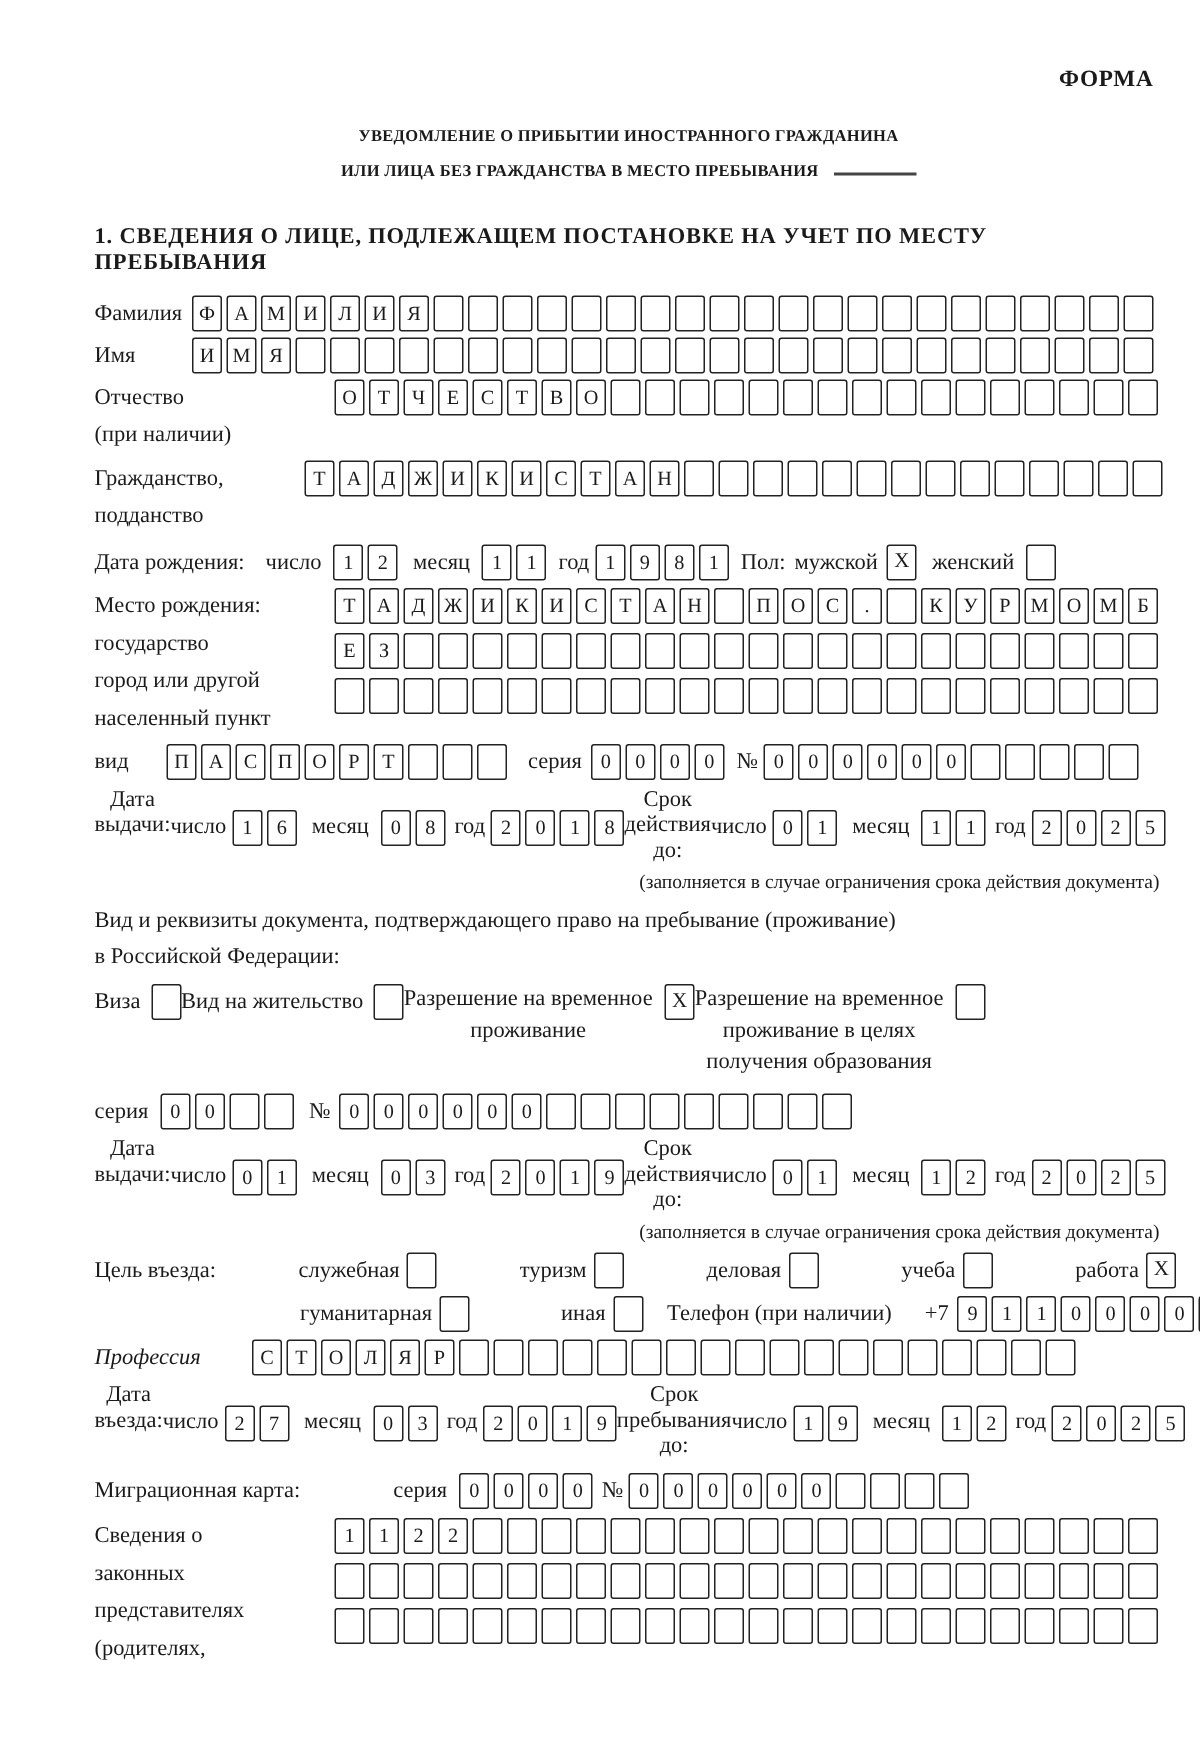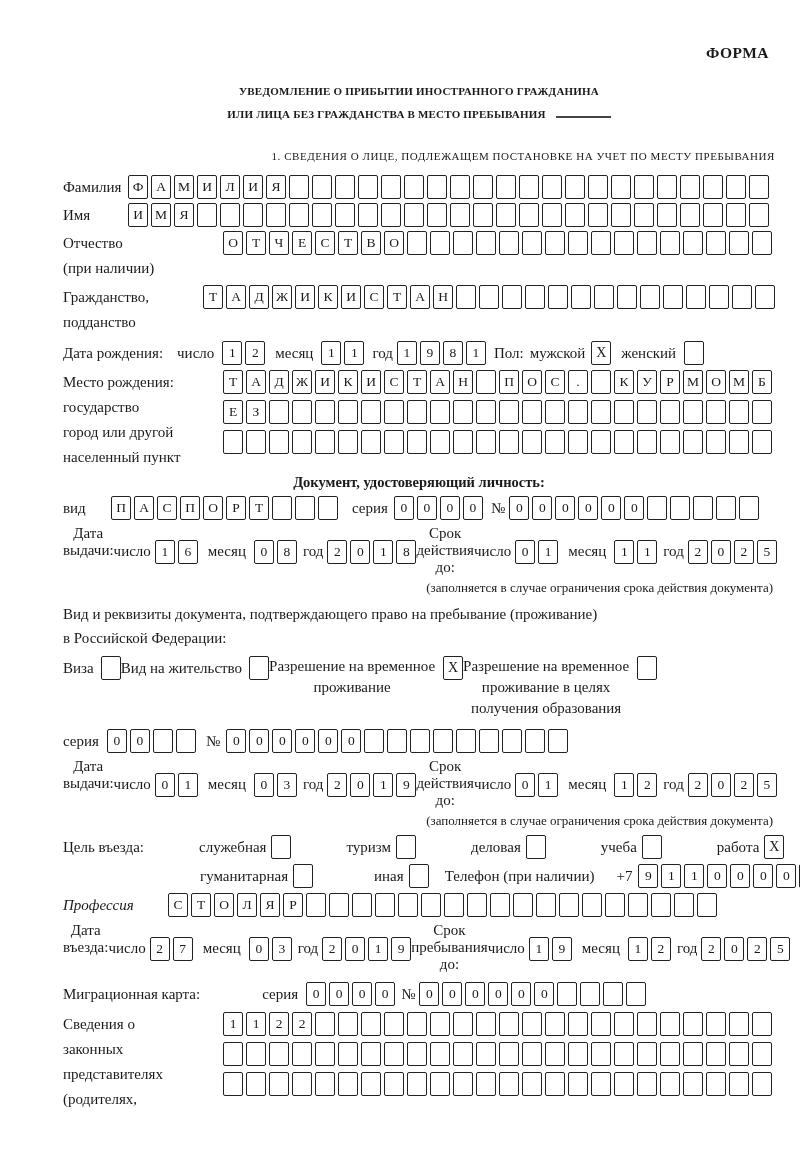--- a/index.html
+++ b/index.html
@@ -12,21 +12,21 @@
     font-size:15px;
   }
   
   .annex{margin-left:auto;width:185px;font-size:14px;line-height:18px;}
   .annex .edit{margin-top:5px;font-size:13.5px;}
   .forma{text-align:right;font-weight:bold;font-size:15.5px;letter-spacing:.5px;margin-top:16px;padding-right:6px;}
   .title{
     text-align:center;font-weight:bold;font-size:11px;line-height:23px;margin-top:18px;letter-spacing:.2px;
   }
   .title-underline{display:inline-block;width:55px;border-bottom:2px solid #444;margin-left:10px;vertical-align:baseline;}
-  .sec-heading{font-weight:normal;font-size:11px;letter-spacing:.55px;margin-top:24px;margin-bottom:13px;text-align:right;}
+  .sec-heading{font-weight:bold;font-size:15px;letter-spacing:.55px;margin-top:24px;margin-bottom:13px;}
   
   .row{display:flex;align-items:center;margin-bottom:4px;}
   .lab{flex:0 0 auto;}
   .w65{width:65px;}
   .w140{width:140px;}
   .w160{width:160px;}
   .w105{width:105px;font-style:italic;}
   .cells{display:flex;gap:3px;flex:0 0 auto;}
   .cell{
     box-sizing:border-box;flex:0 0 auto;
@@ -328,21 +328,20 @@
           <span class="cell"></span>
           <span class="cell"></span>
           <span class="cell"></span>
           <span class="cell"></span>
           <span class="cell"></span>
           <span class="cell"></span>
         </span>
     </span>
   </div>
 
-  <div class="doc-heading">Документ, удостоверяющий личность:</div>
 
   <div class="row">
     <span class="lab" style="width:48px;">вид</span>
     <span class="cells gap14">
         <span class="cell">П</span>
         <span class="cell">А</span>
         <span class="cell">С</span>
         <span class="cell">П</span>
         <span class="cell">О</span>
         <span class="cell">Р</span>

